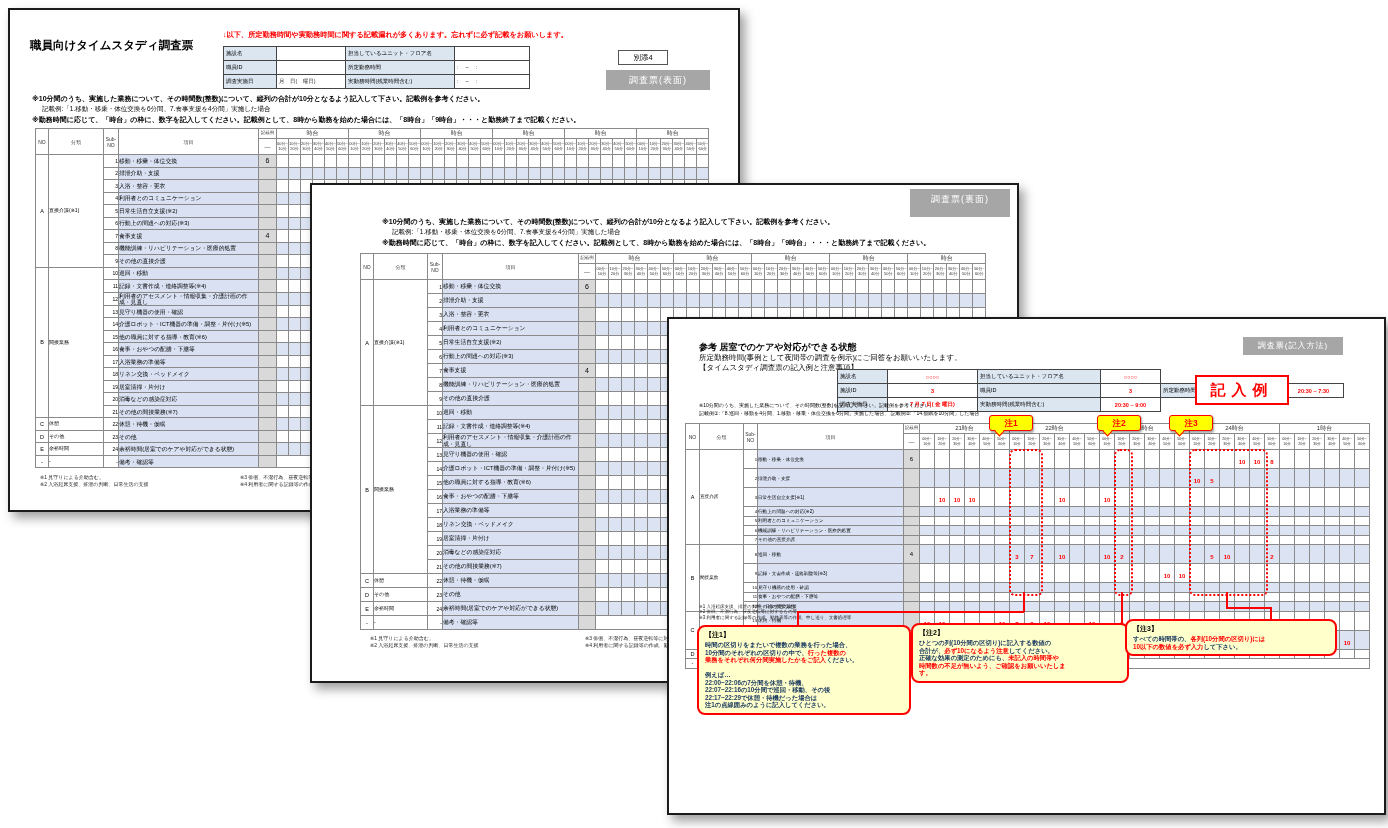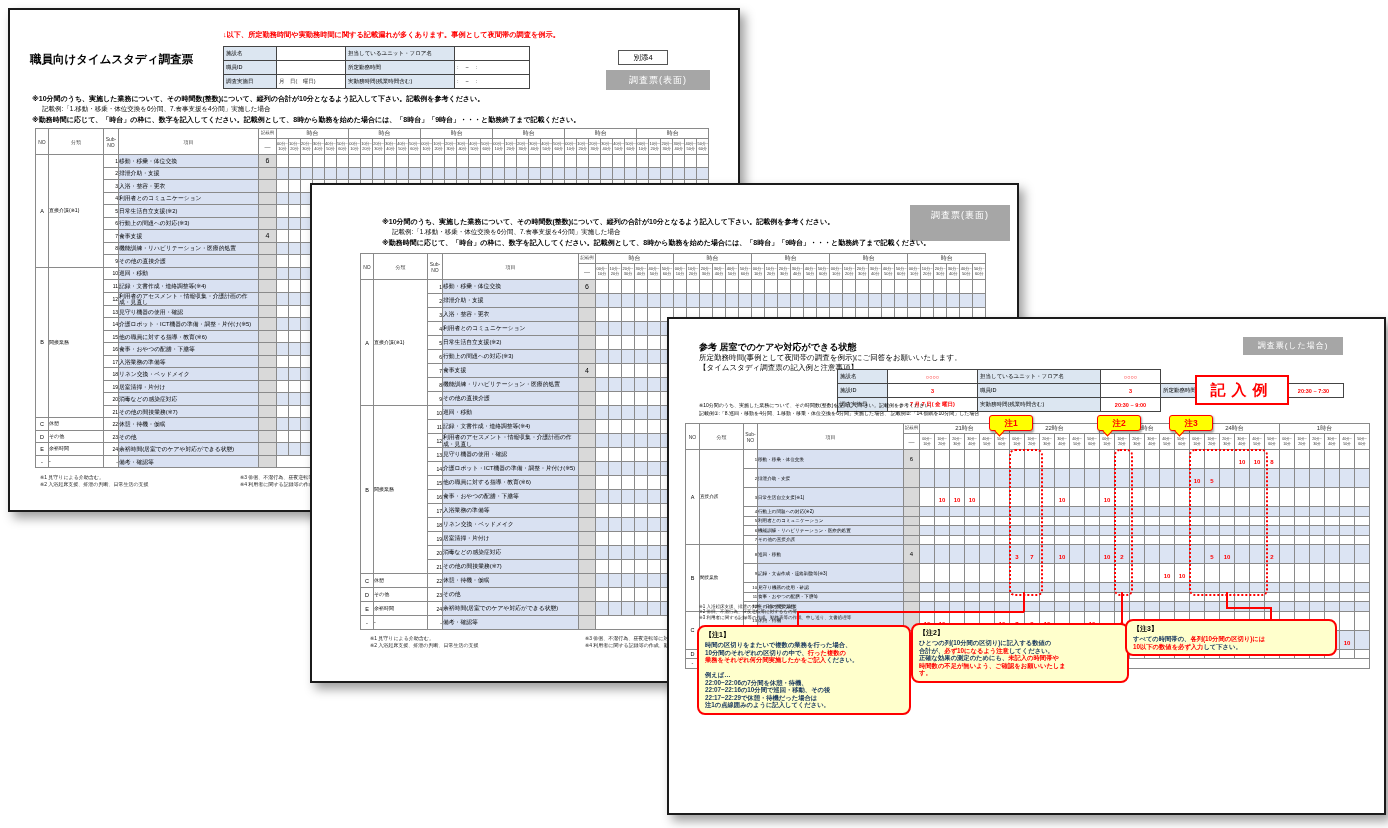--- a/index.html
+++ b/index.html
@@ -58,22 +58,22 @@
   .note{background:#ffffcc;border:2px solid #f00;border-radius:8px;padding:3px 6px 4px 6px;z-index:6}
   .note .tt{font-size:7px;font-weight:bold;color:#000;margin-bottom:1px}
   .note .ln{font-size:6.3px;line-height:7.5px;color:#17365d;font-weight:bold}
   .note .em{color:#f00}
   #fn3 div{font-size:4.5px;line-height:5.4px}
 </style>
 </head>
 <body>
 
 <div class="page" id="p1">
-  <div class="abs title" style="left:20px;top:42px">職員向けタイムスタディ調査票</div>
-  <div class="abs warn" style="left:213px;top:20px">↓以下、所定勤務時間や実勤務時間に関する記載漏れが多くあります。事例として夜間帯の調査を例示。</div>
+  <div class="abs title" style="left:20px;top:28px">職員向けタイムスタディ調査票</div>
+  <div class="abs warn" style="left:213px;top:20px">↓以下、所定勤務時間や実勤務時間に関する記載漏れが多くあります。忘れずに必ず記載をお願いします。</div>
   <table class="info abs" style="left:213px;top:36px">
       <tbody>
         <tr>
           <td class="l" style="width:48px">施設名</td>
           <td class="v" style="width:64px"></td>
           <td class="l" style="width:104px">担当しているユニット・フロア名</td>
           <td class="v" style="width:70px"></td>
         </tr>
         <tr>
           <td class="l" style="width:48px">職員ID</td>
@@ -1203,21 +1203,21 @@
       <div>※1 見守りによる介助含む。</div>
       <div>※2 入浴起床支援、排泄の判断、日常生活の支援</div>
     </div>
   <div class="abs fn" style="left:230px;top:464px">
       <div>※3 徘徊、不潔行為、昼夜逆転等に対する対応</div>
       <div>※4 利用者に関する記録等の作成、勤務表等の作成、申し送り、文書処理等</div>
     </div>
 </div>
 
 <div class="page" id="p2">
-  <div class="abs badge" style="left:598px;top:20px;width:100px;height:36px">調査票(裏面)</div>
+  <div class="abs badge" style="left:598px;top:4px;width:100px;height:28px">調査票(裏面)</div>
   <div class="abs introB" style="left:70px;top:32px">※10分間のうち、実施した業務について、その時間数(整数)について、縦列の合計が10分となるよう記入して下さい。記載例を参考ください。</div>
   <div class="abs introN" style="left:80px;top:43px">記載例:「1.移動・移乗・体位交換を6分間、7.食事支援を4分間」実施した場合</div>
   <div class="abs introB" style="left:70px;top:53px">※勤務時間に応じて、「時台」の枠に、数字を記入してください。記載例として、8時から勤務を始めた場合には、「8時台」「9時台」・・・と勤務終了まで記載ください。</div>
   <div class="abs" id="tbl2" style="left:48px;top:68px">
       <table class="sv" style="width:625px">
         <colgroup>
           <col style="width:13px">
           <col style="width:54px">
           <col style="width:15px">
           <col style="width:136px">
@@ -2169,21 +2169,21 @@
   <div class="abs fn" style="left:273px;top:450px">
       <div>※3 徘徊、不潔行為、昼夜逆転等に対する対応</div>
       <div>※4 利用者に関する記録等の作成、勤務表等の作成、申し送り、文書処理等</div>
     </div>
 </div>
 
 <div class="page" id="p3">
   <div class="abs h1" style="left:30px;top:22px">参考 居室でのケアや対応ができる状態</div>
   <div class="abs h2" style="left:30px;top:34px">所定勤務時間(事例として夜間帯の調査を例示)にご回答をお願いいたします。</div>
   <div class="abs h3" style="left:30px;top:44px">【タイムスタディ調査票の記入例と注意事項】</div>
-  <div class="abs badge" style="left:574px;top:18px;width:100px;height:18px;line-height:18px;font-size:8px">調査票(した場合)</div>
+  <div class="abs badge" style="left:574px;top:18px;width:100px;height:18px;line-height:18px;font-size:8px">調査票(記入方法)</div>
   <table class="info abs" style="left:168px;top:50px">
       <tbody>
         <tr>
           <td class="l" style="width:45px">施設名</td>
           <td class="r" style="width:85px">○○○○</td>
           <td class="l" style="width:118px">担当しているユニット・フロア名</td>
           <td class="r" style="width:55px">○○○○</td>
         </tr>
         <tr>
           <td class="l" style="width:45px">施設ID</td>

